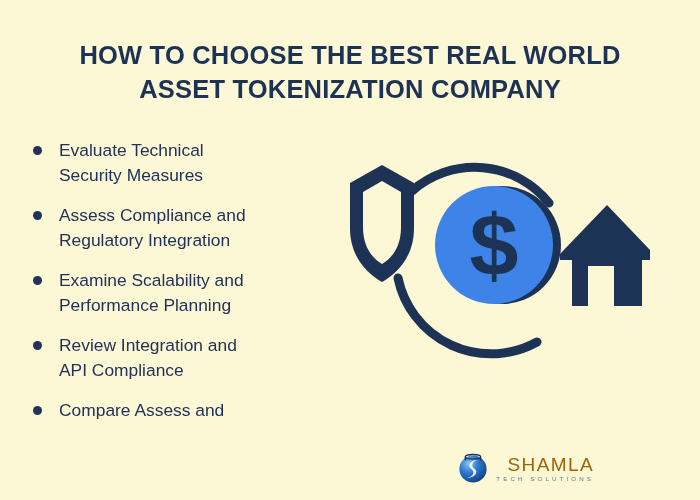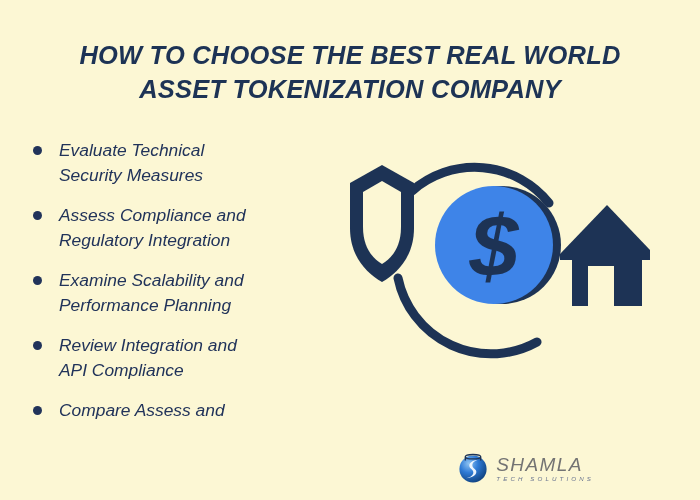--- a/index.html
+++ b/index.html
@@ -13,21 +13,20 @@
     font-family: "Liberation Sans", sans-serif;
     overflow: hidden;
   }
 
   .poster {
     position: relative;
     width: 608px;
     height: 500px;
     background: #FCF7D4;
     box-sizing: border-box;
-    font-style: italic;
   }
 
   
   .title-block {
     position: absolute;
     left: 35px;
     top: 38px;
     width: 630px;
     text-align: center;
   }
@@ -104,21 +103,22 @@
     flex: 0 0 34px;
   }
   .logo-mark svg { display: block; width: 34px; height: 34px; }
   .logo-text { line-height: 1; }
   .logo-name {
     display: block;
     font-family: "Liberation Sans", sans-serif;
     font-size: 19px;
     font-weight: normal;
     letter-spacing: 1.4px;
-    color: #737373;
+    color: #a16207;
+    text-align: right;
   }
   .logo-tagline {
     display: block;
     font-family: "Liberation Sans", sans-serif;
     font-size: 6.2px;
     letter-spacing: 3.1px;
     color: #6A7590;
     margin-top: 2px;
   }
 </style>

